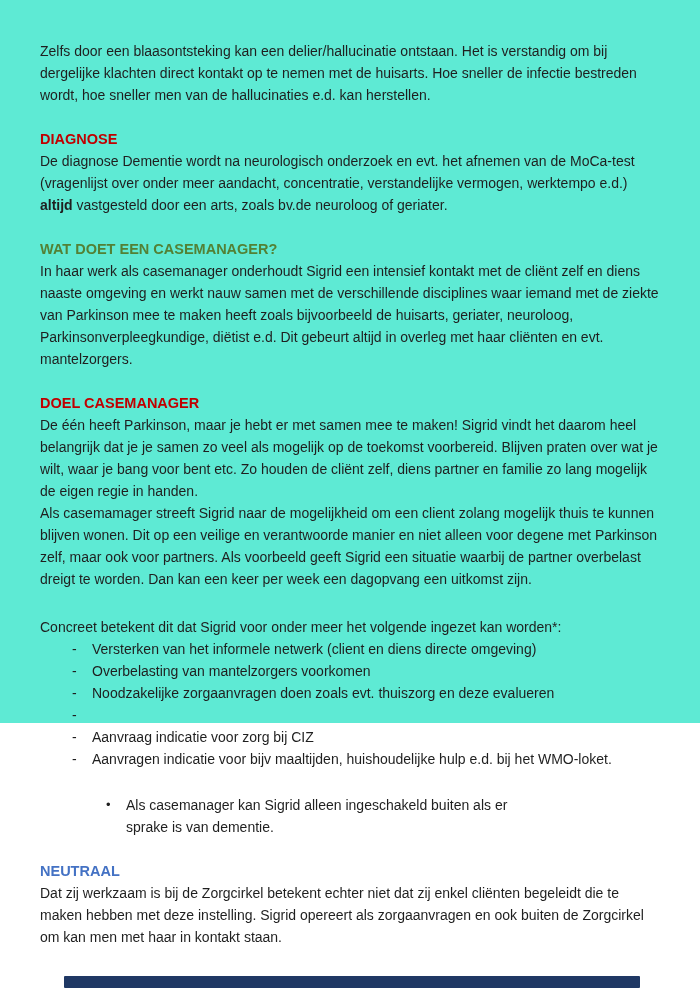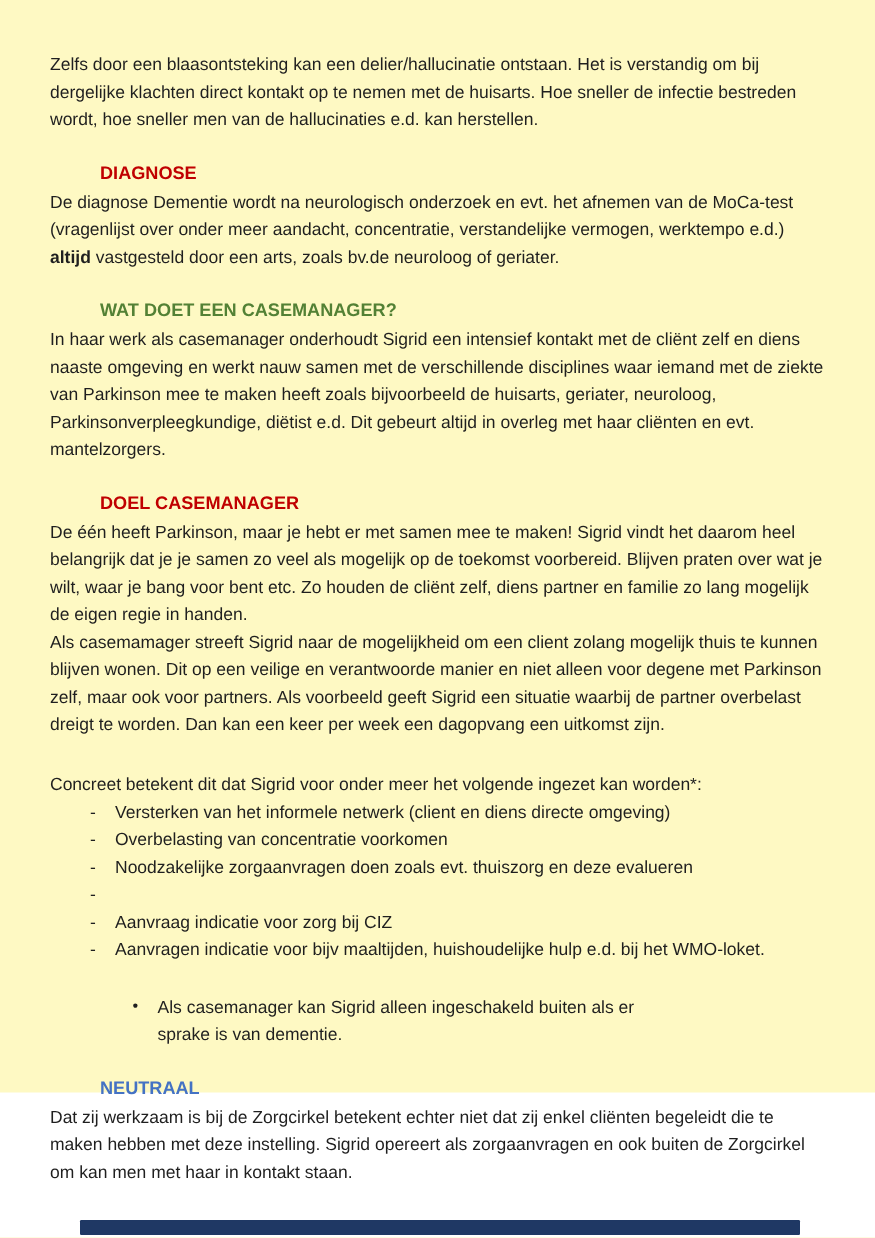--- a/index.html
+++ b/index.html
@@ -7,30 +7,30 @@
     width: 700px; height: 990px;
     background: #ffffff;
     font-family: "Liberation Sans", "DejaVu Sans", sans-serif;
     color: #1f1f1f;
     position: relative;
     overflow: hidden;
   }
   .page {
     position: absolute;
     top: 0; left: 0;
-    width: 700px; height: 874px;
-    background: #fef9c3;
+    width: 700px; height: 723px;
+    background: #5eead4;
   }
   .content {
     padding: 40px 40px 0 40px;
     font-size: 14px;
     line-height: 22px;
   }
   p, h2 { margin: 0; padding: 0; }
-  .block { margin-top: 22px; margin-left: 40px; }
+  .block { margin-top: 22px; }
   .block-lg { margin-top: 26px; }
   h2 {
     font-size: 14.5px;
     line-height: 22px;
     font-weight: bold;
   }
   .h-red   { color: var(--heading-red); }
   .h-green { color: var(--heading-green); }
   .h-blue  { color: var(--heading-blue); }
   .bold { font-weight: bold; }
@@ -85,21 +85,21 @@
     <p>Als casemamager streeft Sigrid naar de mogelijkheid om een client zolang mogelijk thuis te kunnen blijven wonen. Dit op een veilige en verantwoorde manier en niet alleen voor degene met Parkinson zelf, maar ook voor partners. Als voorbeeld geeft Sigrid een situatie waarbij de partner overbelast dreigt te worden. Dan kan een keer per week een dagopvang een uitkomst zijn.</p>
 
     <p class="block-lg">Concreet betekent dit dat Sigrid voor onder meer het volgende ingezet kan worden*:</p>
     <div class="dash-list">
       <div class="dash-item">
         <span class="marker">-</span>
         <span>Versterken van het informele netwerk (client en diens directe omgeving)</span>
       </div>
       <div class="dash-item">
         <span class="marker">-</span>
-        <span>Overbelasting van concentratie voorkomen</span>
+        <span>Overbelasting van mantelzorgers voorkomen</span>
       </div>
       <div class="dash-item">
         <span class="marker">-</span>
         <span>Noodzakelijke zorgaanvragen doen zoals evt. thuiszorg en deze evalueren</span>
       </div>
       <div class="dash-item">
         <span class="marker">-</span>
       </div>
       <div class="dash-item">
         <span class="marker">-</span>

